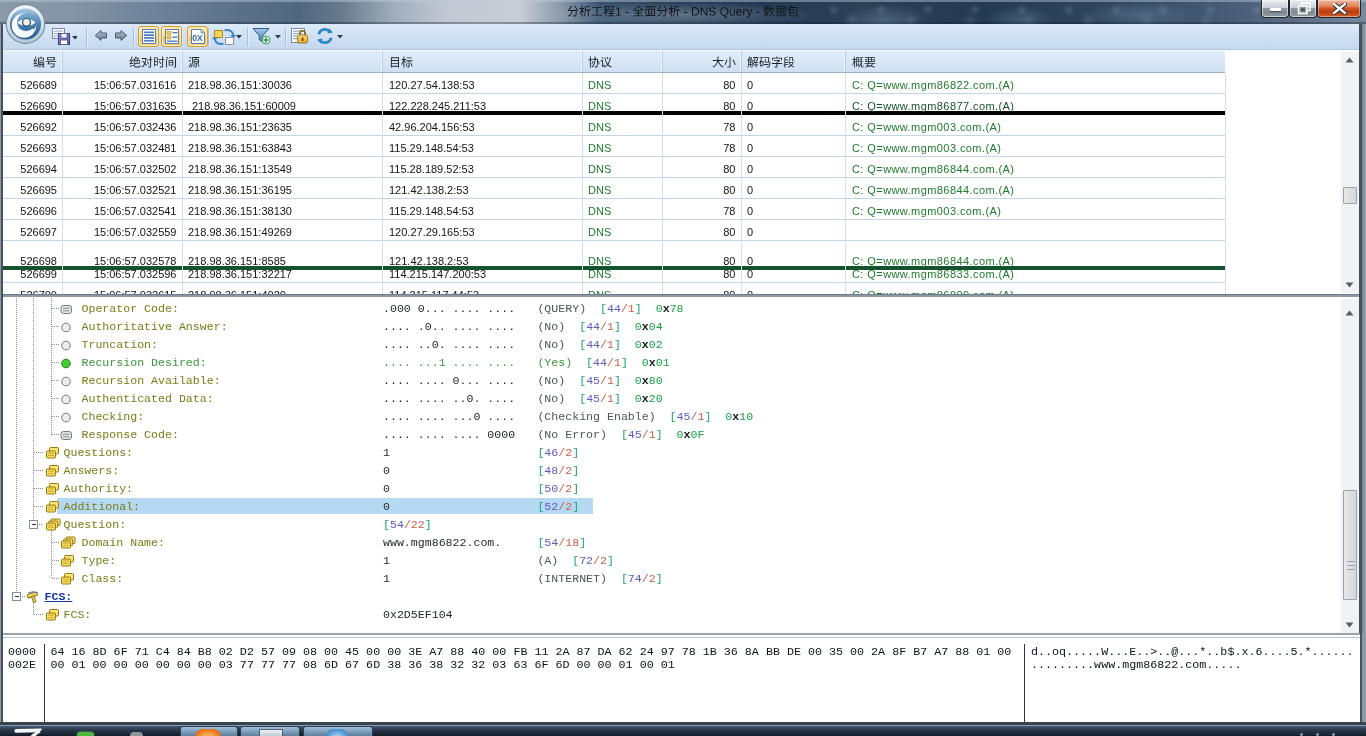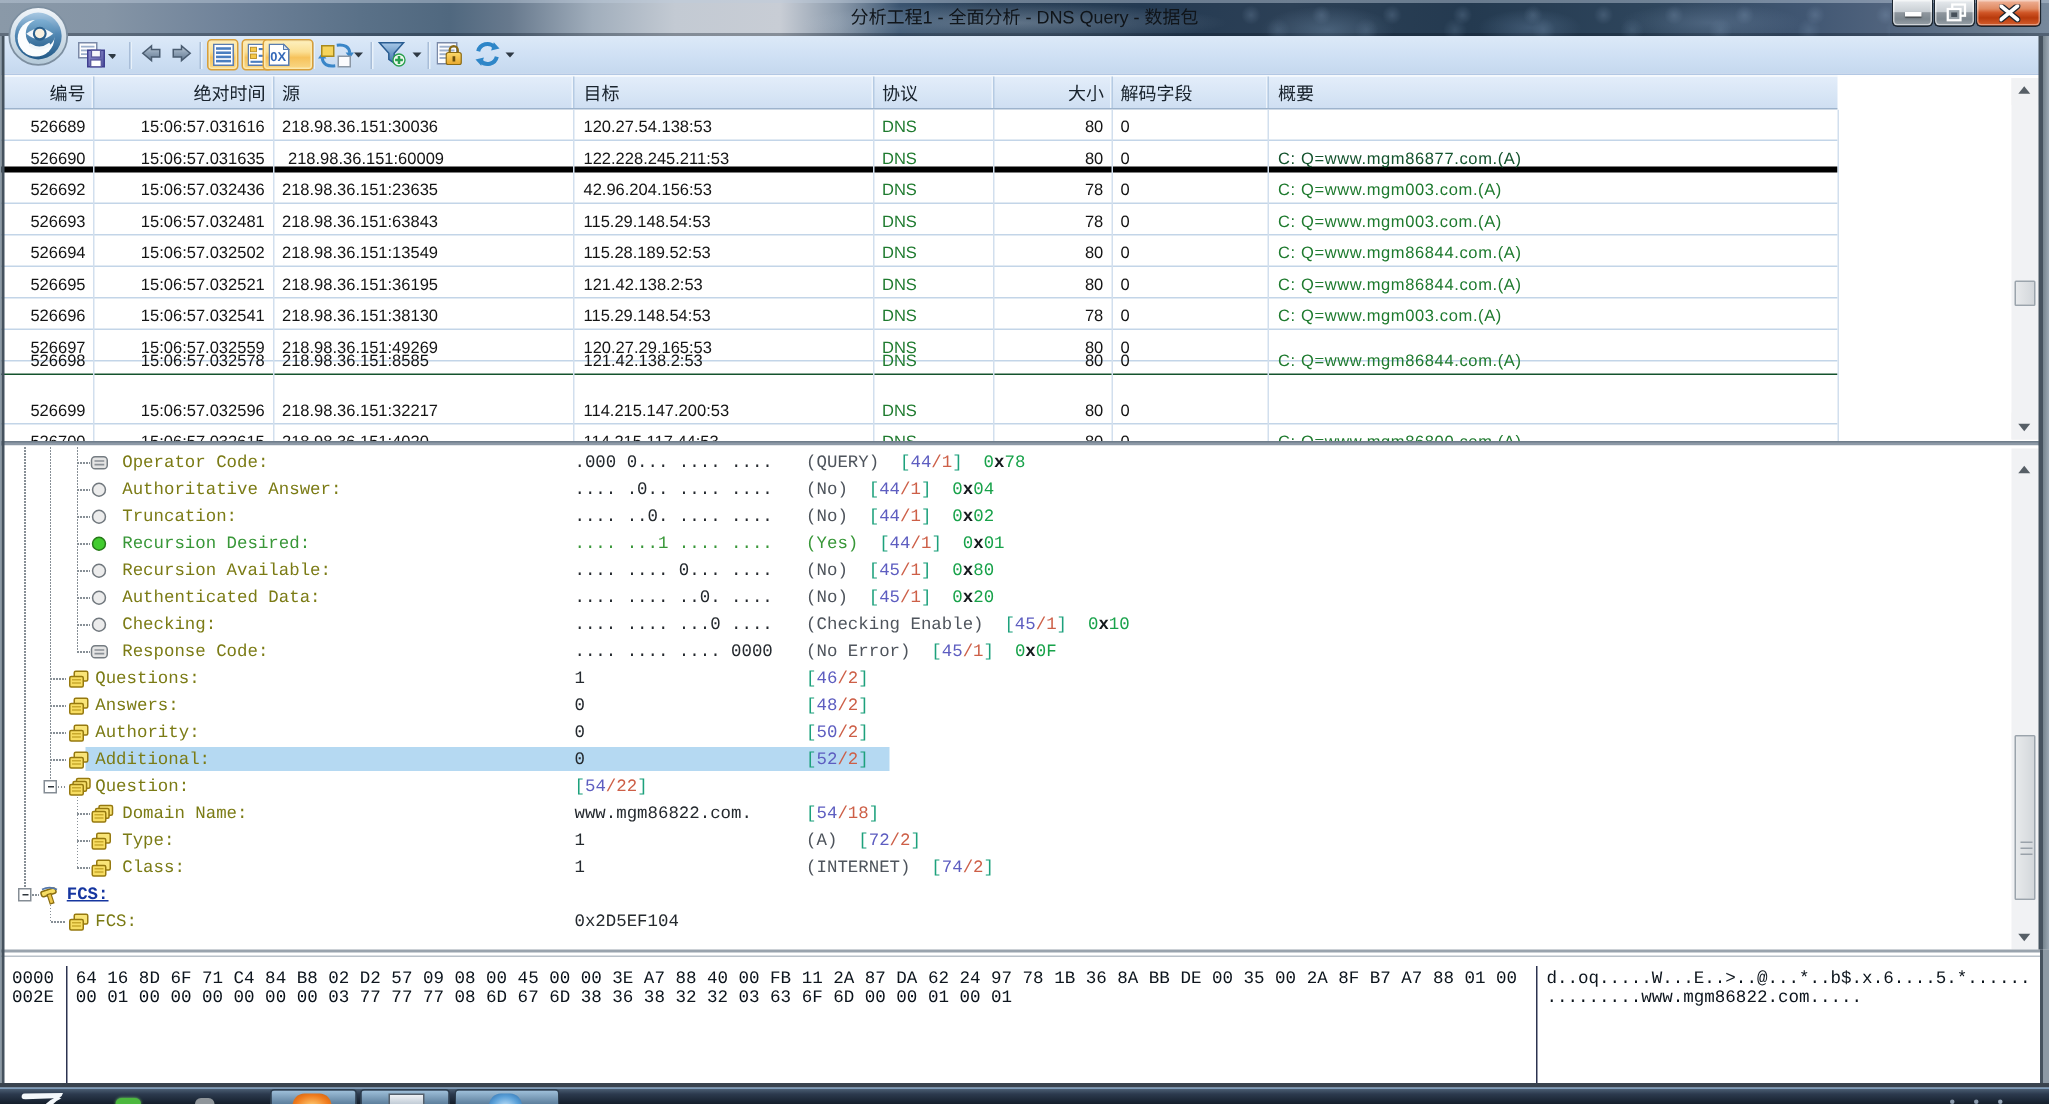--- a/index.html
+++ b/index.html
@@ -91,21 +91,21 @@
 <div class="a" style="left:160.5px;top:26px;width:21px;height:21px;background:linear-gradient(#fdf0c0,#fbdf93 40%,#f6c25b 60%,#f9d887);border:1px solid #d99f39;border-radius:3px;box-shadow:inset 0 0 0 1px #fce9ae">
     <svg class="a" style="left:3px;top:2px" width="15" height="16">
       <rect x="0.5" y="0.5" width="13" height="14" fill="#fff" stroke="#5a7db0"></rect>
       <rect x="2" y="2.5" width="4" height="3" fill="#f5c84a" stroke="#b98d20" stroke-width=".6"></rect>
       <rect x="7.5" y="3" width="5" height="1.4" fill="#4a7ec0"></rect>
       <rect x="2" y="7" width="4" height="3" fill="#f5c84a" stroke="#b98d20" stroke-width=".6"></rect>
       <rect x="7.5" y="7.5" width="5" height="1.4" fill="#4a7ec0"></rect>
       <rect x="2" y="11.5" width="10.5" height="1.4" fill="#4a7ec0"></rect>
     </svg>
   </div>
-<div class="a" style="left:175px;top:26px;width:34px;height:21px;background:linear-gradient(#fdf0c0,#fbdf93 40%,#f6c25b 60%,#f9d887);border:1px solid #d99f39;border-radius:3px;box-shadow:inset 0 0 0 1px #fce9ae">
+<div class="a" style="left:187px;top:26px;width:21px;height:21px;background:linear-gradient(#fdf0c0,#fbdf93 40%,#f6c25b 60%,#f9d887);border:1px solid #d99f39;border-radius:3px;box-shadow:inset 0 0 0 1px #fce9ae">
     <svg class="a" style="left:3px;top:2px" width="15" height="16">
       <path d="M0.5 0.5 H10 L13.5 4 V14.5 H0.5 Z" fill="#fff" stroke="#5a7db0"></path>
       <path d="M10 0.5 L10 4 L13.5 4 Z" fill="#d8e2ef" stroke="#5a7db0" stroke-width=".7"></path>
       <text x="1.2" y="11.5" font-family="Liberation Sans" font-size="8.6" font-weight="bold" fill="#3468b8">0X</text>
     </svg>
   </div>
 <svg class="a" style="left:212px;top:27px" width="30" height="20">
 <path d="M12.5 3.2 Q20.5 2.2 21.2 8.2" fill="none" stroke="#3a86c8" stroke-width="2"></path>
 <path d="M18.4 8 L24 8 L21.2 11.8 Z" fill="#3a86c8"></path>
 <path d="M11.5 16.8 Q3.5 17.8 2.8 11.8" fill="none" stroke="#3a86c8" stroke-width="2"></path>
@@ -226,20 +226,21 @@
   </div>
 <div class="a" style="left:0;top:73px;width:1366px;height:221px;overflow:hidden">
 <div class="a cell" style="left:0;top:0px;width:1225px;height:21px;border-bottom:1px solid #c3d5e8">
 <span class="a" style="right:1168px">526689</span>
 <span class="a" style="right:1048.5px">15:06:57.031616</span>
 <span class="a" style="left:188px">218.98.36.151:30036</span>
 <span class="a" style="left:389px">120.27.54.138:53</span>
 <span class="a" style="left:588px;color:#1e7a2e">DNS</span>
 <span class="a" style="right:489.5px">80</span>
 <span class="a" style="left:747px">0</span>
+<span class="a" style="left:852px;color:#1e7a2e;letter-spacing:.42px">C: Q=www.mgm86822.com.(A)</span>
 </div>
 <div class="a cell" style="left:0;top:21px;width:1225px;height:21px;border-bottom:4px solid #000000">
 <span class="a" style="right:1168px">526690</span>
 <span class="a" style="right:1048.5px">15:06:57.031635</span>
 <span class="a" style="left:192px">218.98.36.151:60009</span>
 <span class="a" style="left:389px">122.228.245.211:53</span>
 <span class="a" style="left:588px;color:#1e7a2e">DNS</span>
 <span class="a" style="right:489.5px">80</span>
 <span class="a" style="left:747px">0</span>
 <span class="a" style="left:852px;color:#14532d;letter-spacing:.42px">C: Q=www.mgm86877.com.(A)</span>
@@ -296,38 +297,39 @@
 </div>
 <div class="a cell" style="left:0;top:147px;width:1225px;height:21px;border-bottom:1px solid #c3d5e8">
 <span class="a" style="right:1168px">526697</span>
 <span class="a" style="right:1048.5px">15:06:57.032559</span>
 <span class="a" style="left:188px">218.98.36.151:49269</span>
 <span class="a" style="left:389px">120.27.29.165:53</span>
 <span class="a" style="left:588px;color:#1e7a2e">DNS</span>
 <span class="a" style="right:489.5px">80</span>
 <span class="a" style="left:747px">0</span>
 </div>
-<div class="a cell" style="left:0;top:156px;width:1225px;height:21px;border-bottom:1px solid #14532d">
+<div class="a cell" style="left:0;top:176px;width:1225px;height:21px;border-bottom:4px solid #14532d">
 <span class="a" style="right:1168px">526698</span>
 <span class="a" style="right:1048.5px">15:06:57.032578</span>
 <span class="a" style="left:188px">218.98.36.151:8585</span>
 <span class="a" style="left:389px">121.42.138.2:53</span>
 <span class="a" style="left:588px;color:#1e7a2e">DNS</span>
 <span class="a" style="right:489.5px">80</span>
 <span class="a" style="left:747px">0</span>
 <span class="a" style="left:852px;color:#1e7a2e;letter-spacing:.42px">C: Q=www.mgm86844.com.(A)</span>
 </div>
 <div class="a cell" style="left:0;top:189px;width:1225px;height:21px;border-bottom:1px solid #c3d5e8">
 <span class="a" style="right:1168px">526699</span>
 <span class="a" style="right:1048.5px">15:06:57.032596</span>
 <span class="a" style="left:188px">218.98.36.151:32217</span>
 <span class="a" style="left:389px">114.215.147.200:53</span>
 <span class="a" style="left:588px;color:#1e7a2e">DNS</span>
 <span class="a" style="right:489.5px">80</span>
 <span class="a" style="left:747px">0</span>
+<span class="a" style="left:852px;color:#1e7a2e;letter-spacing:.42px">C: Q=www.mgm86833.com.(A)</span>
 </div>
 <div class="a cell" style="left:0;top:210px;width:1225px;height:21px;border-bottom:1px solid #c3d5e8">
 <span class="a" style="right:1168px">526700</span>
 <span class="a" style="right:1048.5px">15:06:57.032615</span>
 <span class="a" style="left:188px">218.98.36.151:4020</span>
 <span class="a" style="left:389px">114.215.117.44:53</span>
 <span class="a" style="left:588px;color:#1e7a2e">DNS</span>
 <span class="a" style="right:489.5px">80</span>
 <span class="a" style="left:747px">0</span>
 <span class="a" style="left:852px;color:#1e7a2e;letter-spacing:.42px">C: Q=www.mgm86800.com.(A)</span>

